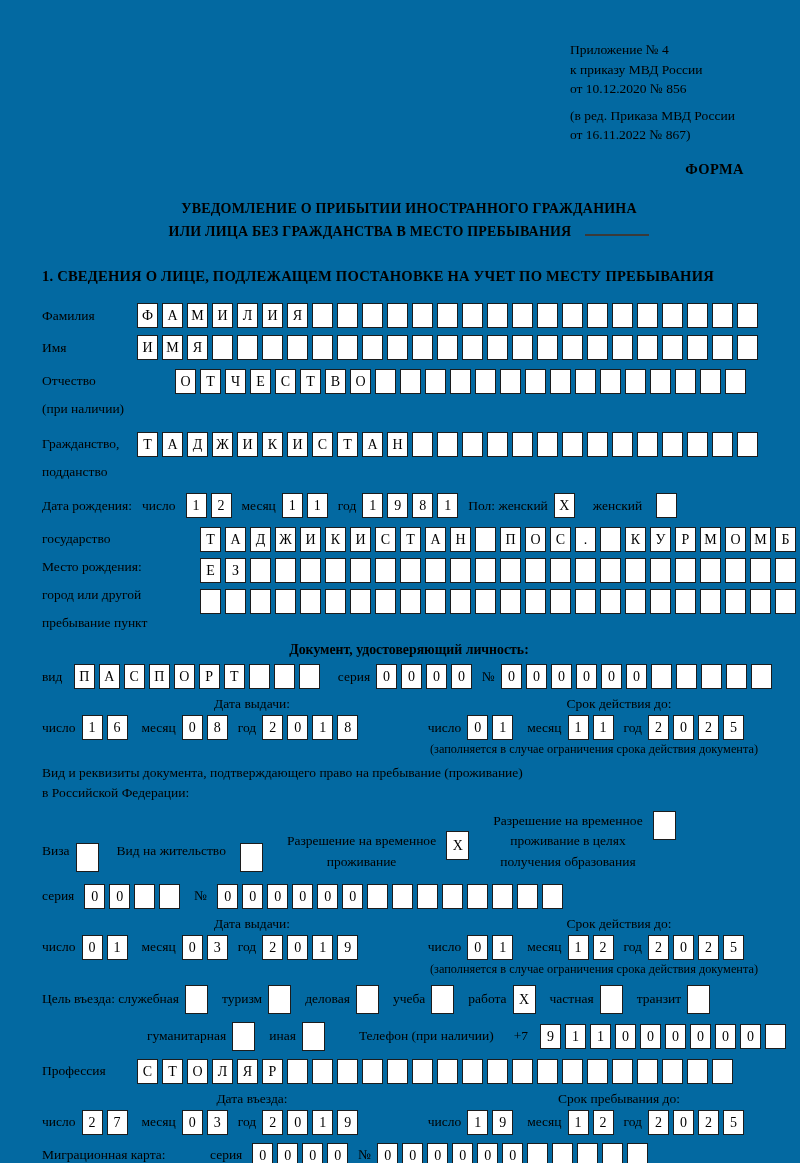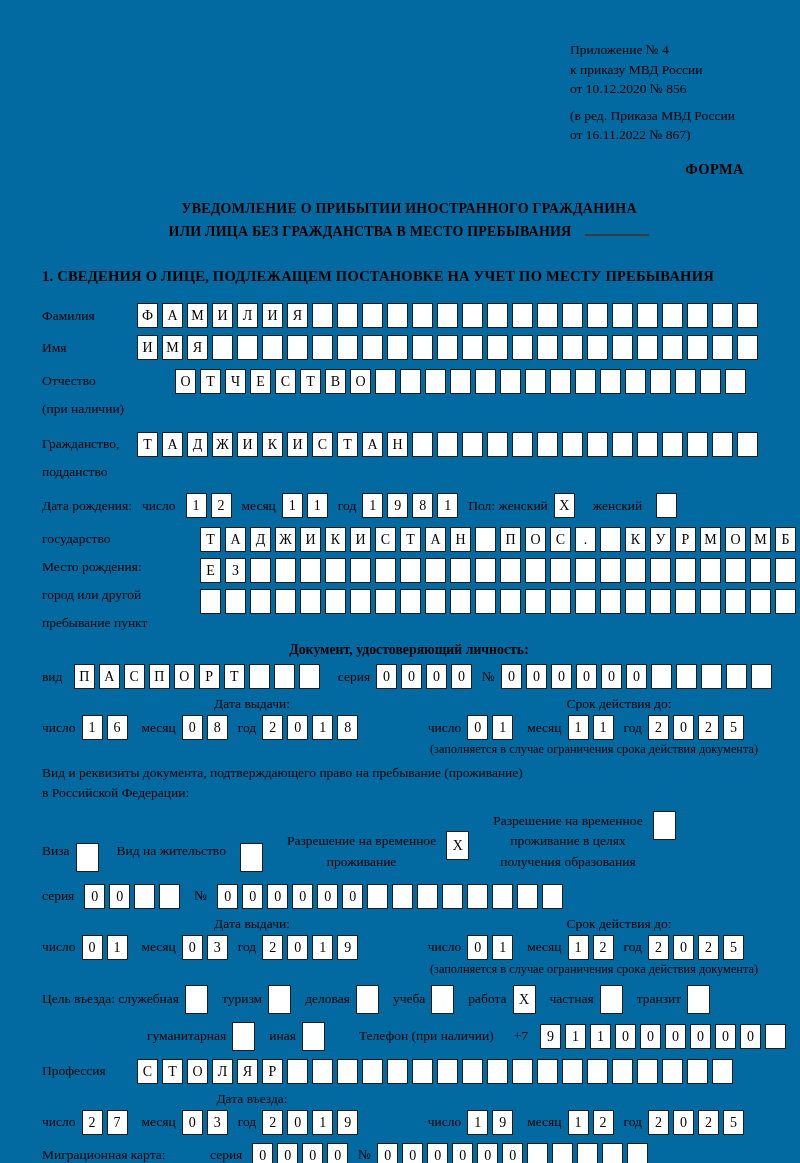--- a/index.html
+++ b/index.html
@@ -588,20 +588,21 @@
         <span class="cell"></span>
         <span class="cell"></span>
         <span class="cell"></span>
         <span class="cell"></span>
         <span class="cell"></span>
       </div>
   </div>
 
   <div class="two-col datecaps">
     <div class="c1">Дата въезда:</div>
+    <div class="c2">Срок пребывания до:</div>
   </div>
   <div class="dateline" style="margin-bottom:8px;">
     <span class="lbl">число</span>
     <span class="cells g6">
         <span class="cell">2</span>
         <span class="cell">7</span>
       </span>
     <span class="lbl g10">месяц</span>
     <span class="cells g6">
         <span class="cell">0</span>

